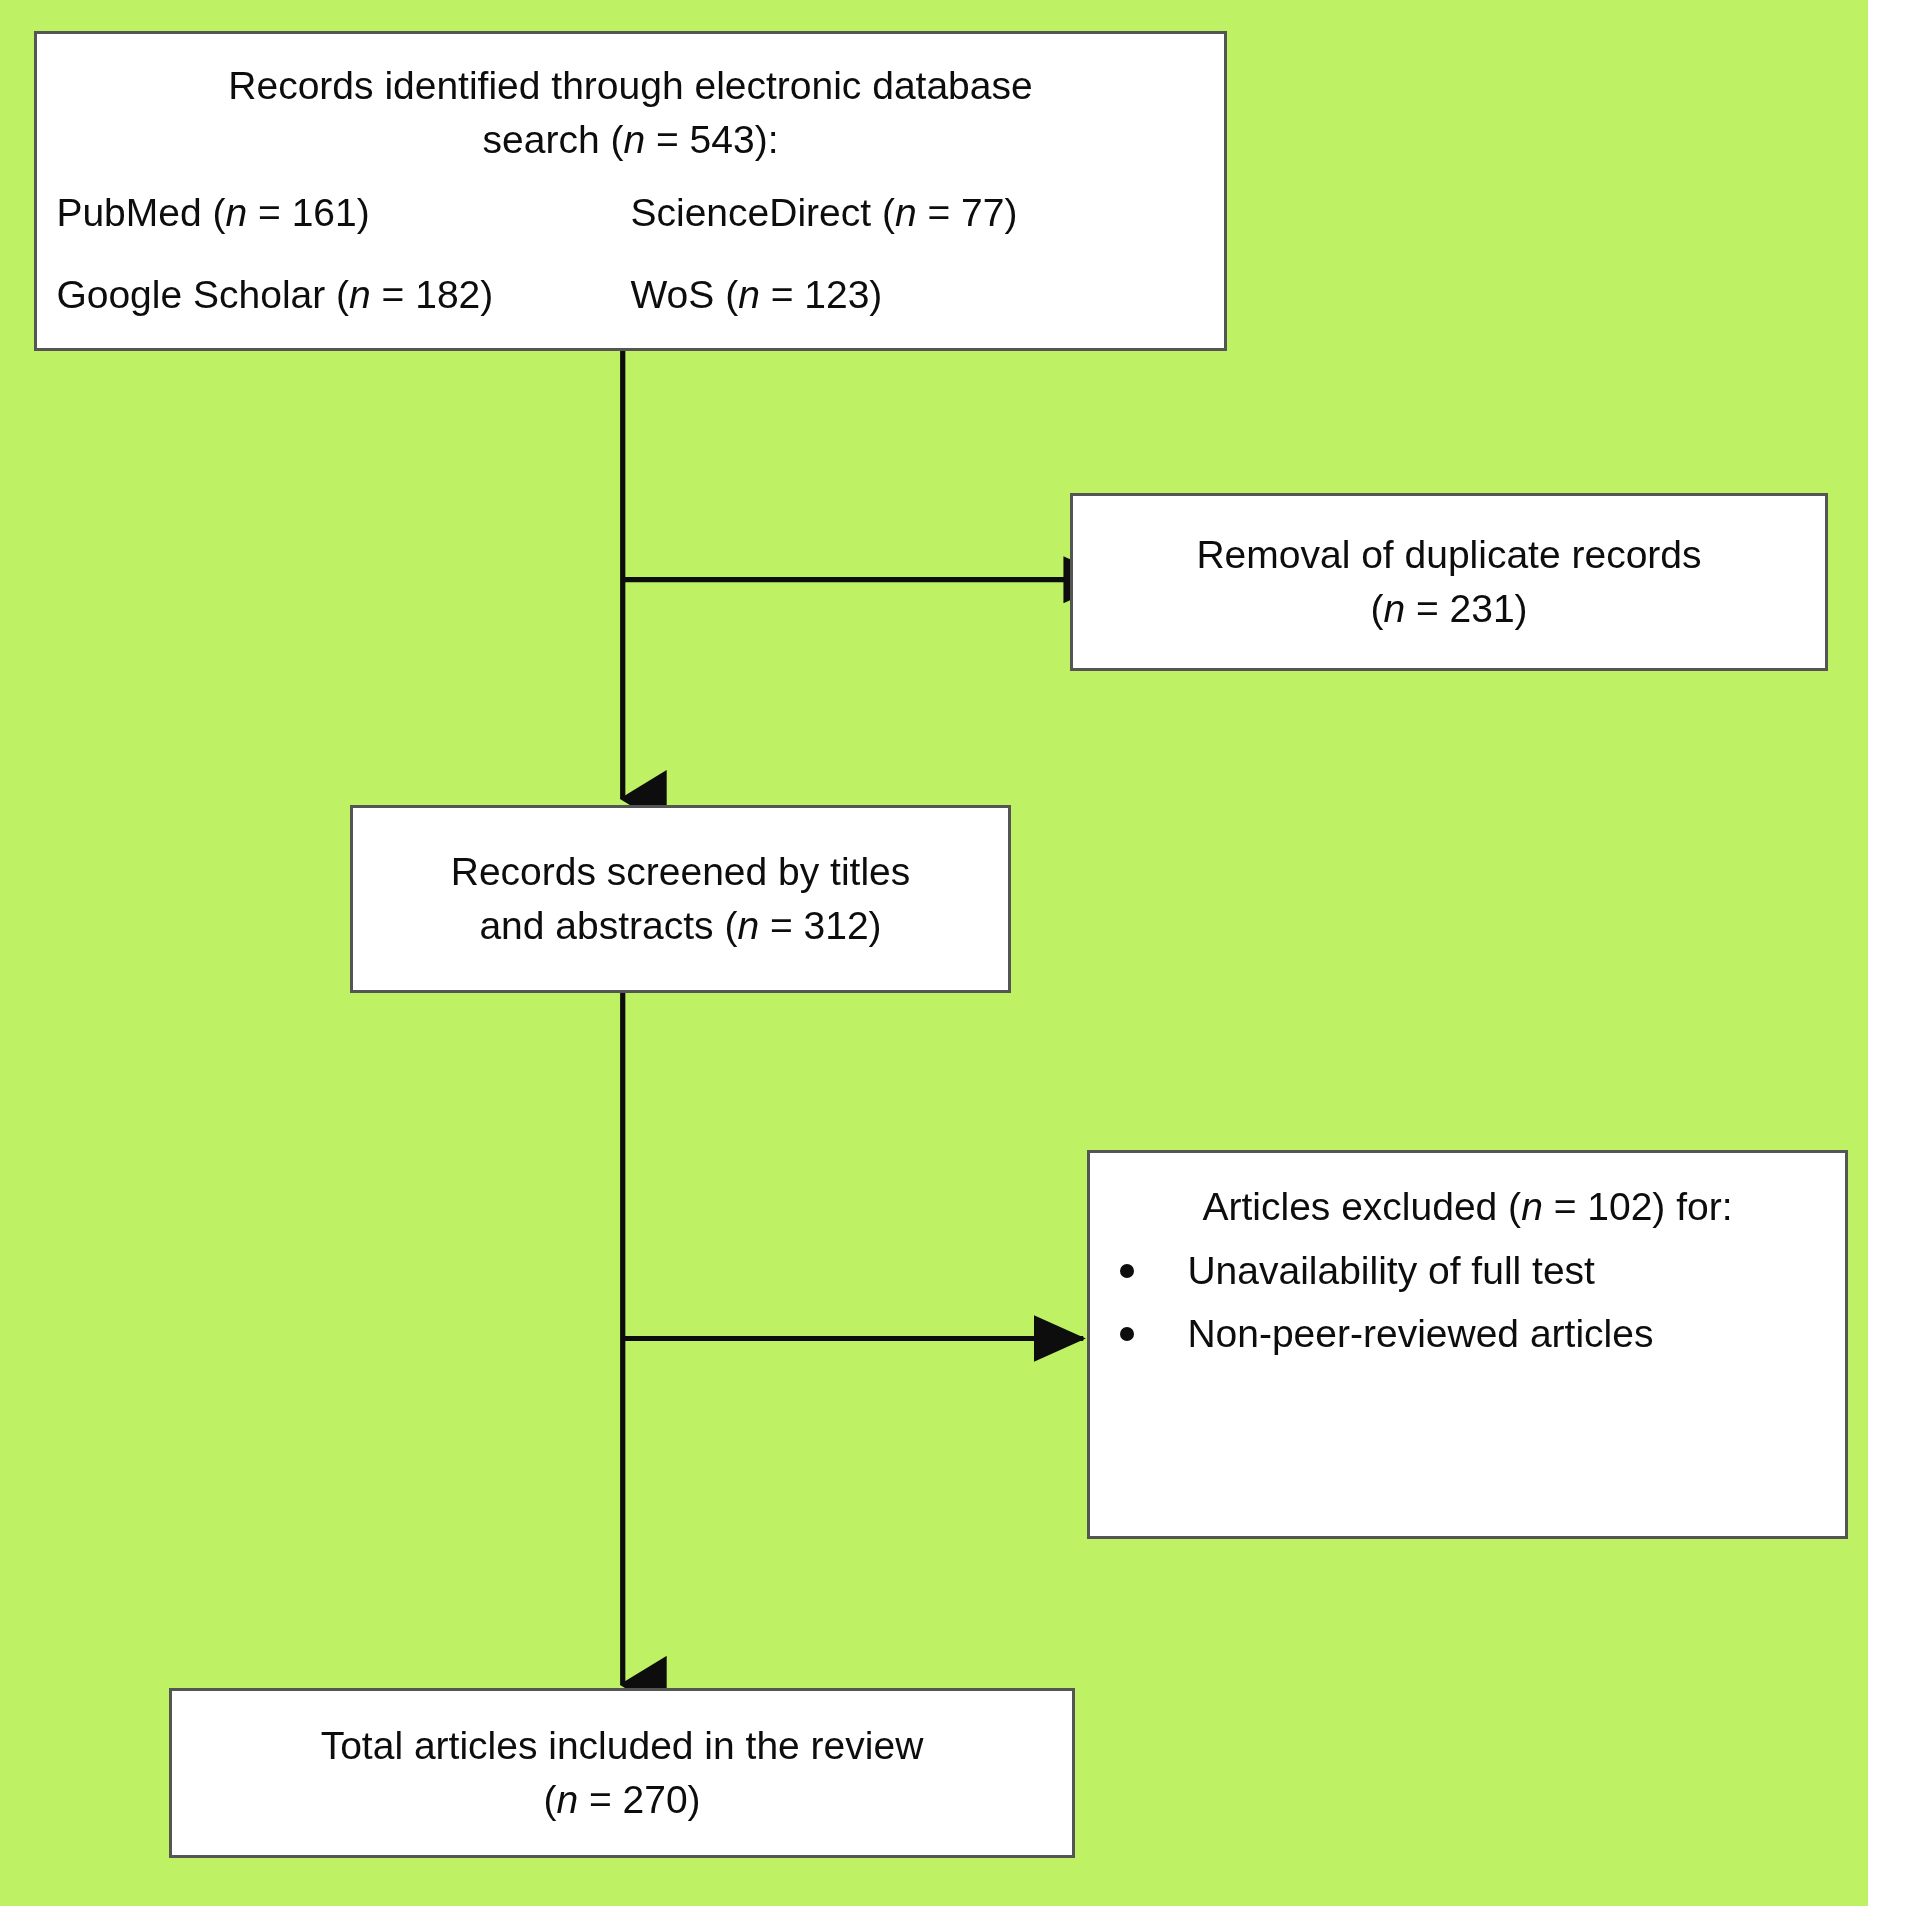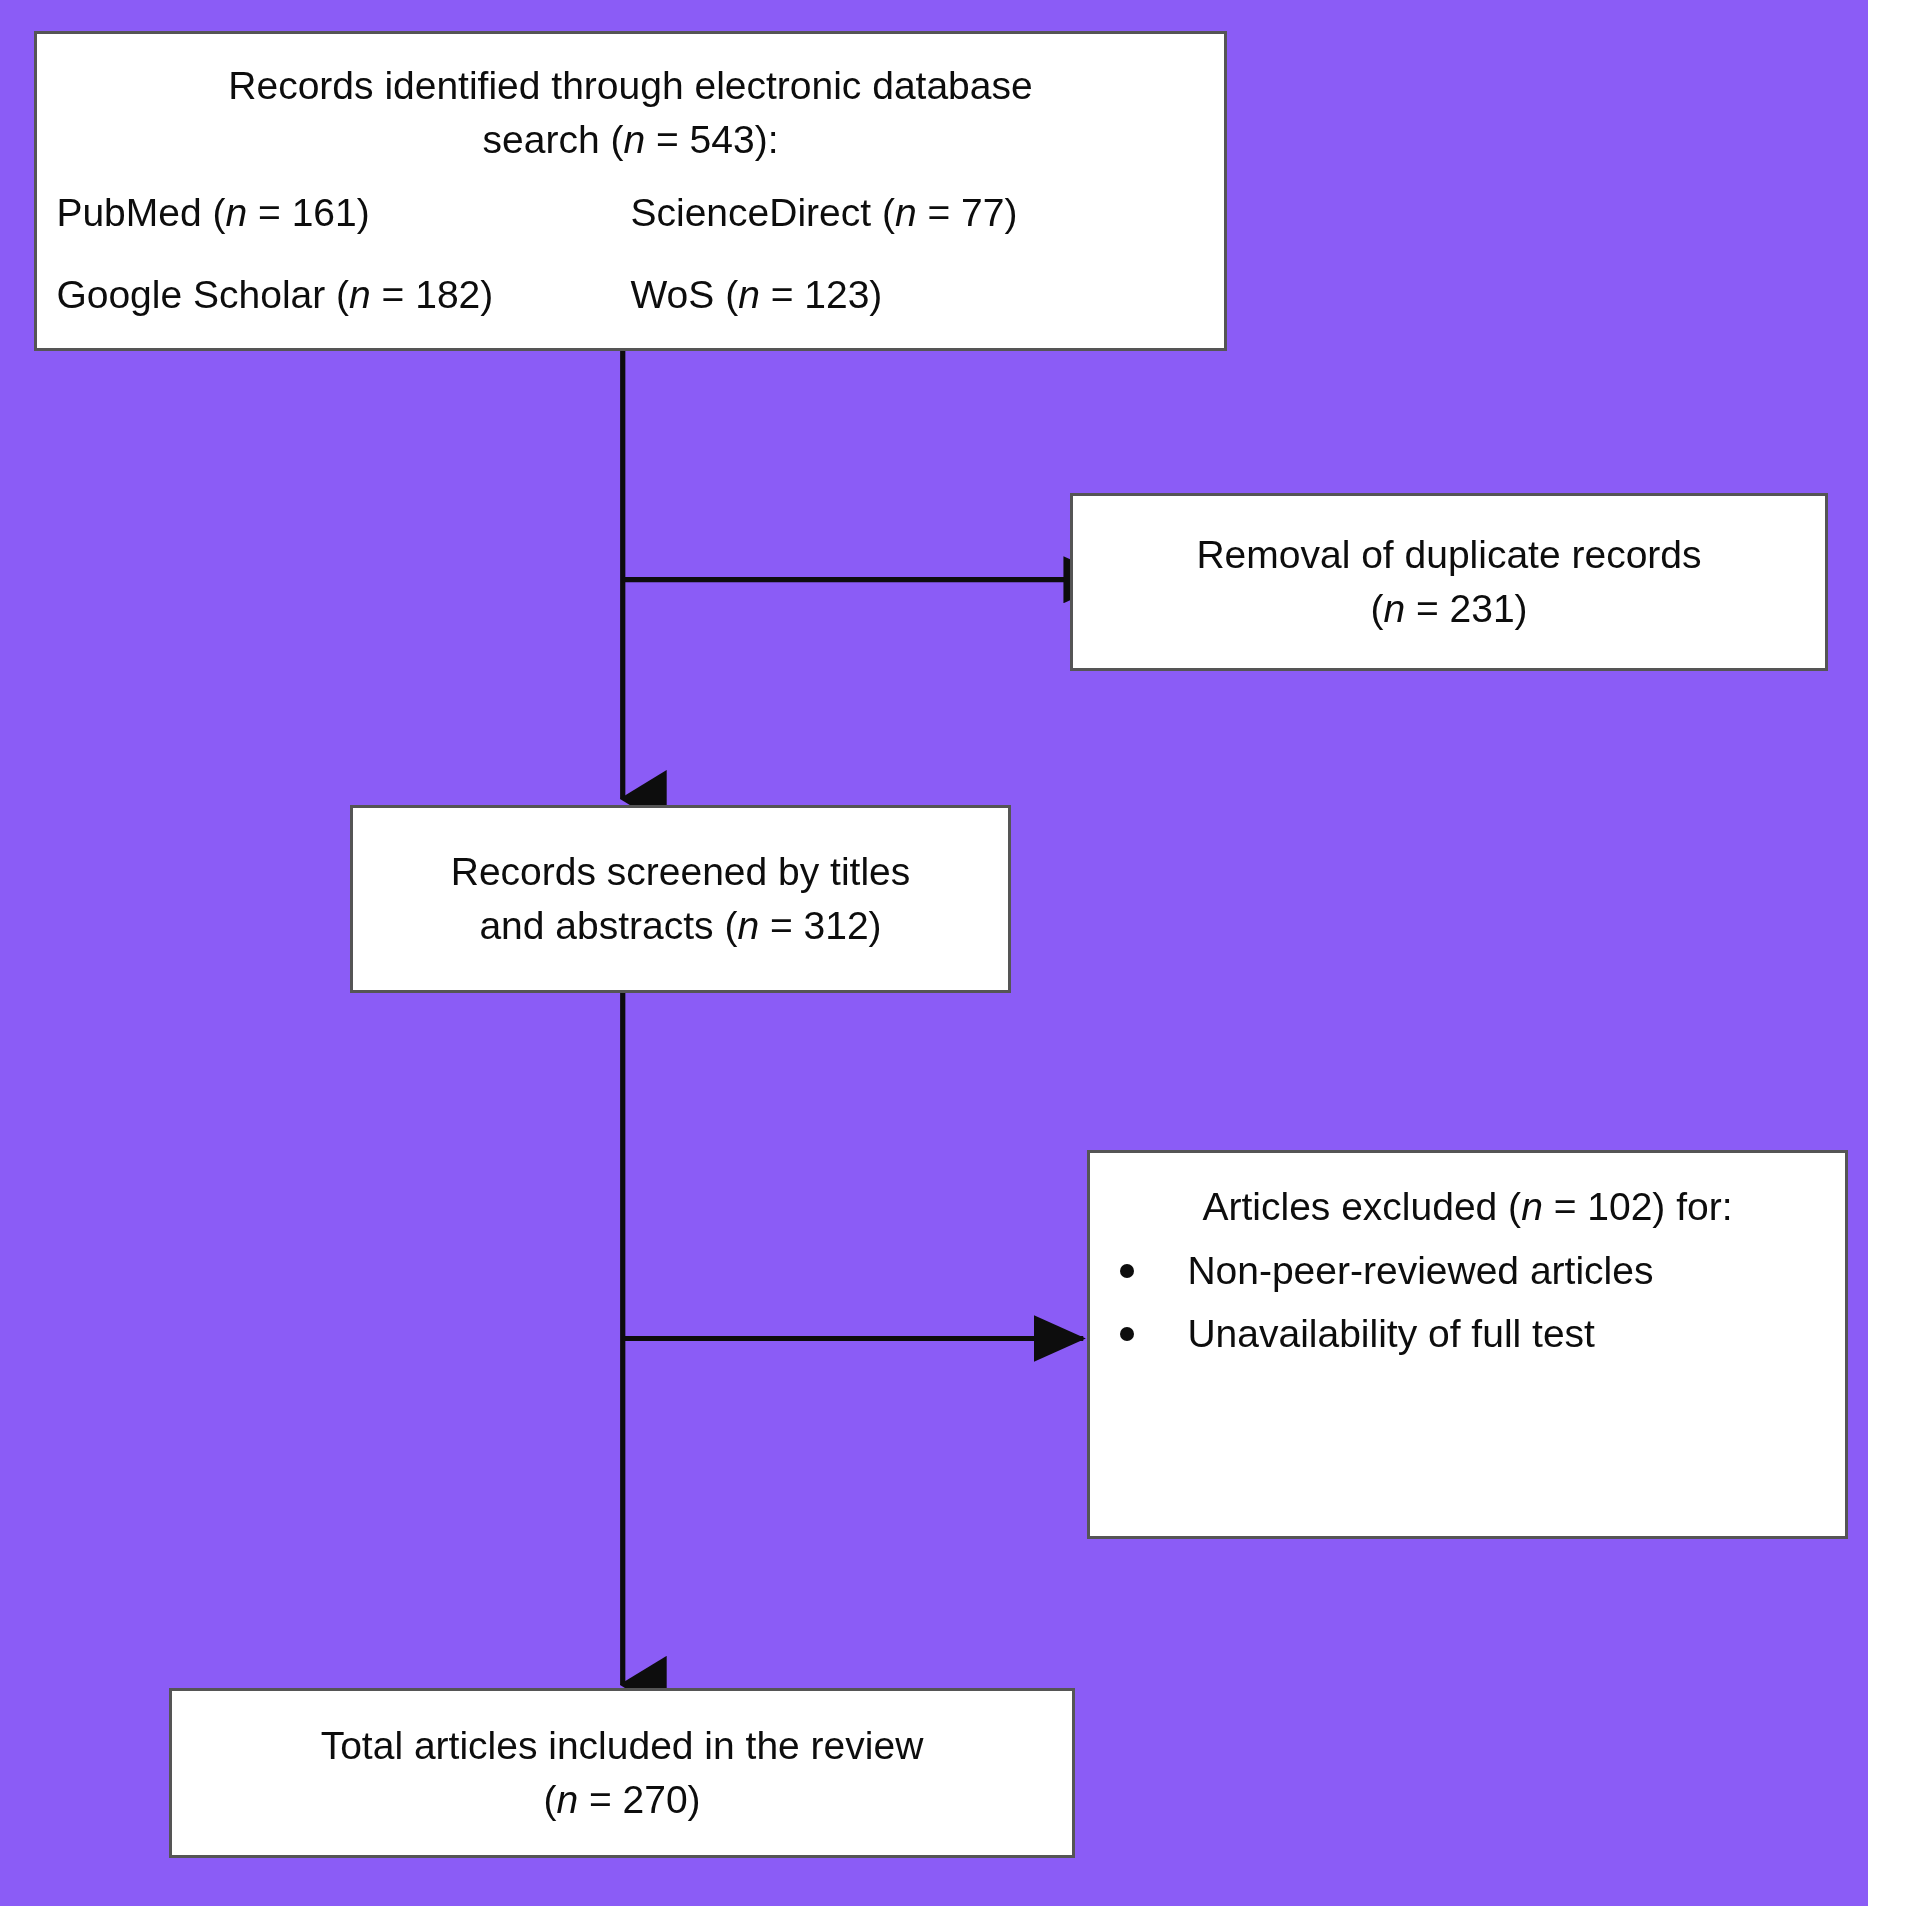--- a/index.html
+++ b/index.html
@@ -7,21 +7,21 @@
     padding: 0;
     background: #ffffff;
   }
   body {
     font-family: "Liberation Sans", sans-serif;
   }
   #canvas {
     position: relative;
     width: 1868px;
     height: 1907px;
-    background: #8b5cf6;
+    background: #bef264;
     overflow: hidden;
   }
   #wires {
     position: absolute;
     left: 0;
     top: 0;
     width: 1922px;
     height: 1907px;
     pointer-events: none;
   }
@@ -176,25 +176,25 @@
     </div>
   </div>
 
   <div class="node" id="box-exclusions">
     <div class="lft">
       <span>Articles excluded (</span><span class="ital">n</span><span> = 102) for:</span>
     </div>
     <ul>
       <li>
         <span class="bullet"></span>
-        <span>Non-peer-reviewed articles</span>
+        <span>Unavailability of full test</span>
       </li>
       <li>
         <span class="bullet"></span>
-        <span>Unavailability of full test</span>
+        <span>Non-peer-reviewed articles</span>
       </li>
     </ul>
   </div>
 
   <div class="node" id="box-included">
     <div class="ctr">Total articles included in the review</div>
     <div class="ctr">
       <span>(</span><span class="ital">n</span><span> = 270)</span>
     </div>
   </div>

